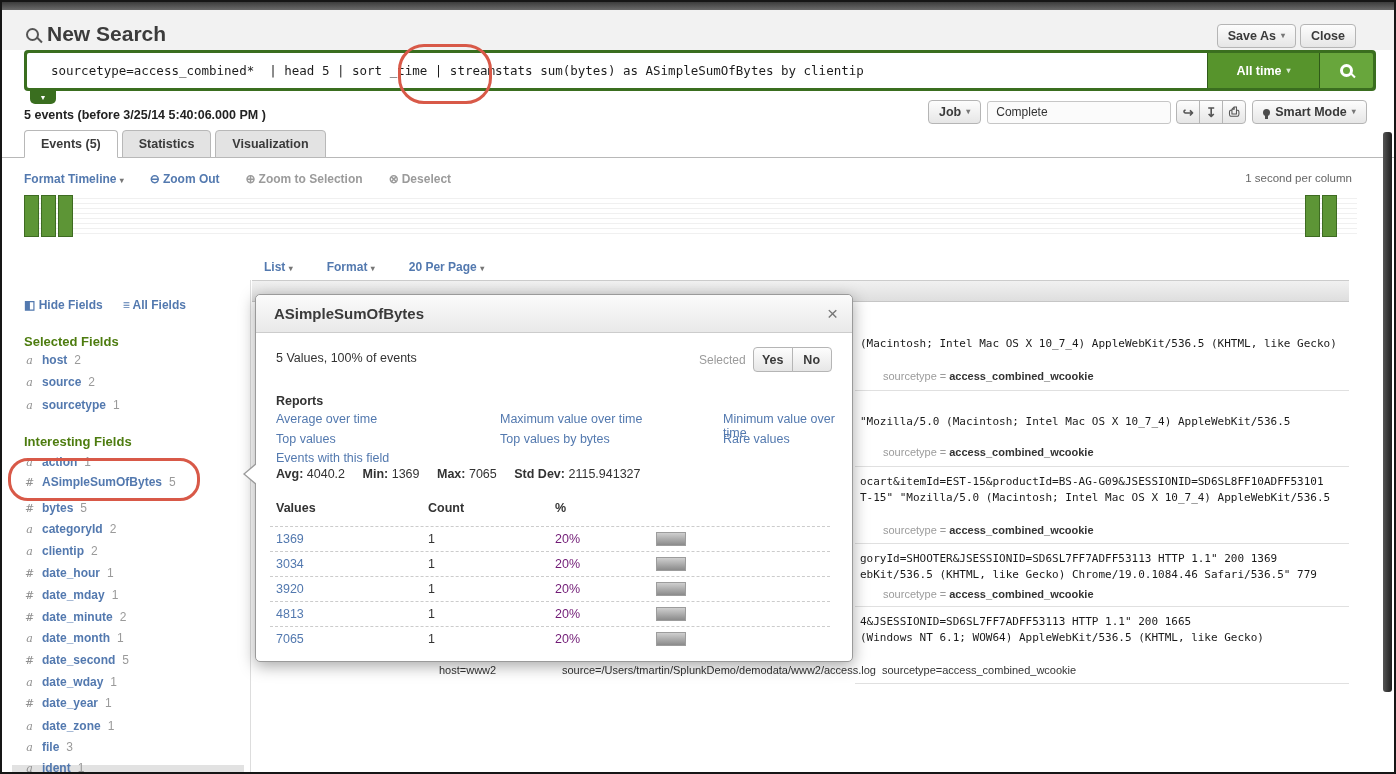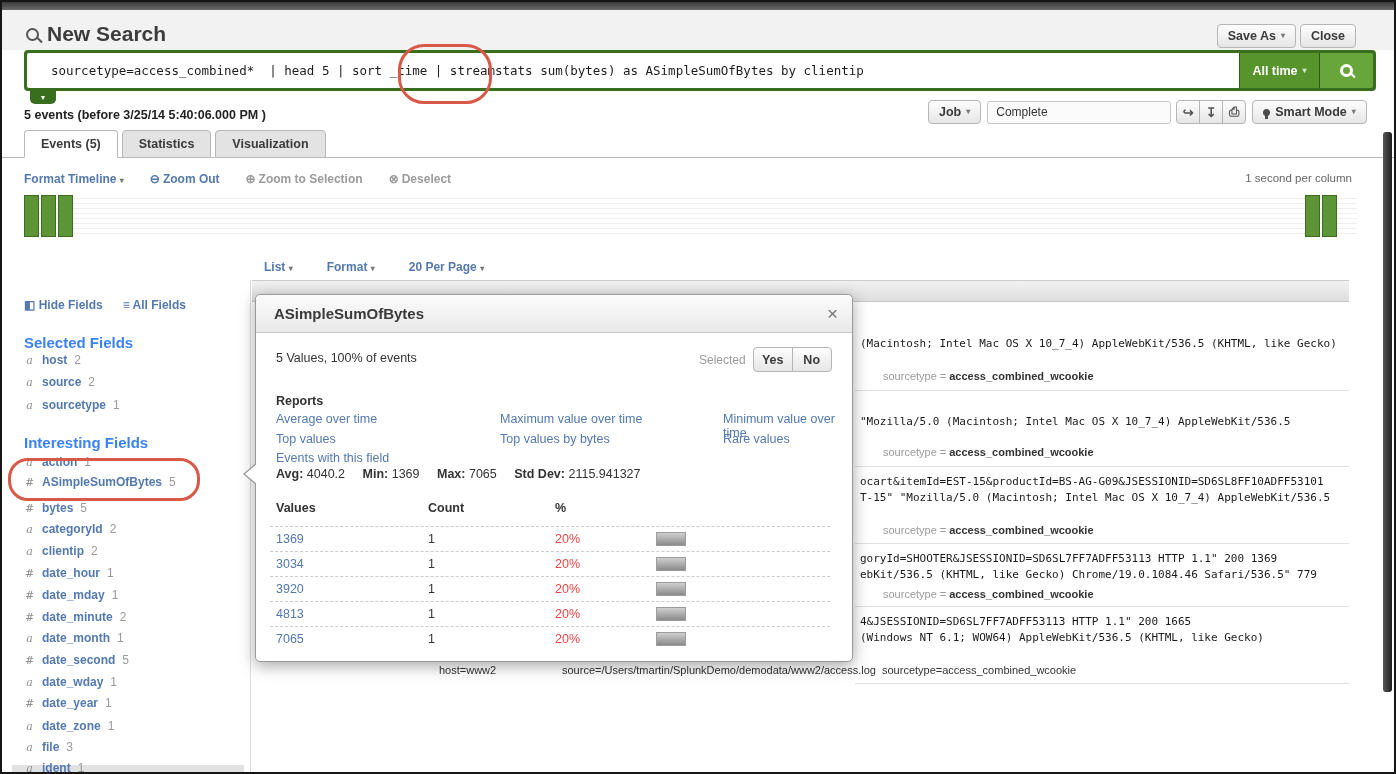--- a/index.html
+++ b/index.html
@@ -25,21 +25,21 @@
     background:linear-gradient(#fdfdfd,#e6e6e6); border:1px solid #b5b5b5; border-radius:4px;
     color:#3a3a3a; font-size:12.5px; font-weight:600; height:24px; padding:0 10px; cursor:default; }
   .caret { font-size:8px; color:#777; line-height:1; }
   .hdr-buttons { position:absolute; right:38px; top:14px; display:flex; gap:4px; }
   
   .searchbar { position:absolute; left:22px; top:48px; width:1352px; height:41px;
     background:#3a6e1f; border-radius:4px; display:flex; align-items:stretch; padding:3px; }
   .search-input { flex:1; background:#fff; border-radius:2px 0 0 2px; display:flex; align-items:center;
     padding:0 24px; font-family:"DejaVu Sans Mono", monospace; font-size:12.5px; color:#1d1d1d;
     white-space:pre; overflow:hidden; }
-  .time-btn { width:80px; background:#57942c; color:#fff; font-size:12.5px; font-weight:700;
+  .time-btn { width:112px; background:#57942c; color:#fff; font-size:12.5px; font-weight:700;
     display:flex; align-items:center; justify-content:center; gap:5px; border-left:1px solid #2f5a18; }
   .time-btn .caret { color:#d7ead0; }
   .search-btn { width:54px; background:#68a63c; border-left:1px solid #2f5a18; border-radius:0 2px 2px 0;
     display:flex; align-items:center; justify-content:center; color:#fff; }
   .search-btn .mag { width:13px; height:13px; border-width:3px; }
   .assist-toggle { position:absolute; left:28px; top:89px; width:26px; height:13px;
     background:#3a6e1f; border-radius:0 0 5px 5px; color:#fff; font-size:7px;
     display:flex; align-items:center; justify-content:center; }
   
   .events-summary { position:absolute; left:22px; top:106px; font-size:12.5px; font-weight:600; color:#222; }
@@ -73,21 +73,21 @@
   .tl-bar { width:15px; height:42px; background:#5d9536; border:1px solid #3e6b22; }
   
   .results-toolbar { position:absolute; left:262px; top:258px; display:flex; gap:34px;
     font-size:12px; font-weight:600; }
   .evt-header-band { position:absolute; left:250px; top:278px; width:1097px; height:22px;
     background:linear-gradient(#f1f1f1,#dedede); border-top:1px solid #ccc; border-bottom:1px solid #c6c6c6; }
   .v-divider { position:absolute; left:248px; top:278px; width:1px; height:492px; background:#ddd; }
   
   .sidebar { position:absolute; left:22px; top:296px; width:222px; font-size:12px; }
   .sb-links { display:flex; gap:20px; font-weight:600; margin-bottom:4px; }
-  .sb-title { position:absolute; left:0; font-size:15px; font-weight:700; color:#3b82f6; }
+  .sb-title { position:absolute; left:0; font-size:13px; font-weight:700; color:#4d7c0f; }
   .field-row { position:absolute; left:0; display:flex; align-items:center; gap:7px; white-space:nowrap; }
   .ftype { font-family:"DejaVu Serif", serif; font-style:italic; color:#8f8f8f; font-size:11px;
     width:11px; text-align:center; }
   .fname { color:#5379af; font-weight:600; }
   .fcount { color:#9a9a9a; }
   .field-highlight { position:absolute; left:-12px; top:467px; width:232px; height:25px; background:#e2e2e2; }
   
   .popup { position:absolute; left:253px; top:292px; width:598px; height:368px; background:#fff;
     border:1px solid #9a9a9a; border-radius:5px; box-shadow:0 4px 16px rgba(0,0,0,.35); z-index:10; }
   .popup-header { height:38px; background:linear-gradient(#fbfbfb,#e9e9e9); border-bottom:1px solid #ccc;
@@ -107,21 +107,21 @@
   .pp-reports-title { position:absolute; left:20px; top:99px; font-size:12.5px; font-weight:700; }
   .pp-link { position:absolute; font-size:12.5px; color:#5379af; }
   .pp-stats { position:absolute; left:20px; top:172px; font-size:12.5px; color:#333; }
   .pp-stats b { margin-left:14px; }
   .pp-stats b:first-child { margin-left:0; }
   .pp-th { position:absolute; top:206px; font-size:12.5px; font-weight:700; color:#333; }
   .pp-row { position:absolute; left:14px; width:560px; height:25px; border-top:1px dashed #ccc; }
   .pp-row span { position:absolute; top:5px; font-size:12.5px; }
   .pp-val { left:6px; color:#5379af; }
   .pp-cnt { left:158px; color:#333; }
-  .pp-pct { left:285px; color:#ef4444; }
+  .pp-pct { left:285px; color:#701a75; }
   .pp-bar { position:absolute; left:386px; top:5px; width:30px; height:14px;
     background:linear-gradient(#cfcfcf,#8b8b8b); border:1px solid #9c9c9c; }
   
   .evt-area { position:absolute; left:853px; top:296px; width:494px; height:390px; overflow:hidden; }
   .evt-line { position:absolute; left:5px; font-family:"DejaVu Sans Mono", monospace; font-size:11px;
     line-height:15px; color:#1a1a1a; white-space:pre; }
   .meta { position:absolute; font-size:11px; white-space:nowrap; }
   .meta .mlabel { color:#9b9b9b; }
   .meta .meq { color:#9b9b9b; padding:0 3px; }
   .meta .mvalue { color:#333; font-weight:700; }

